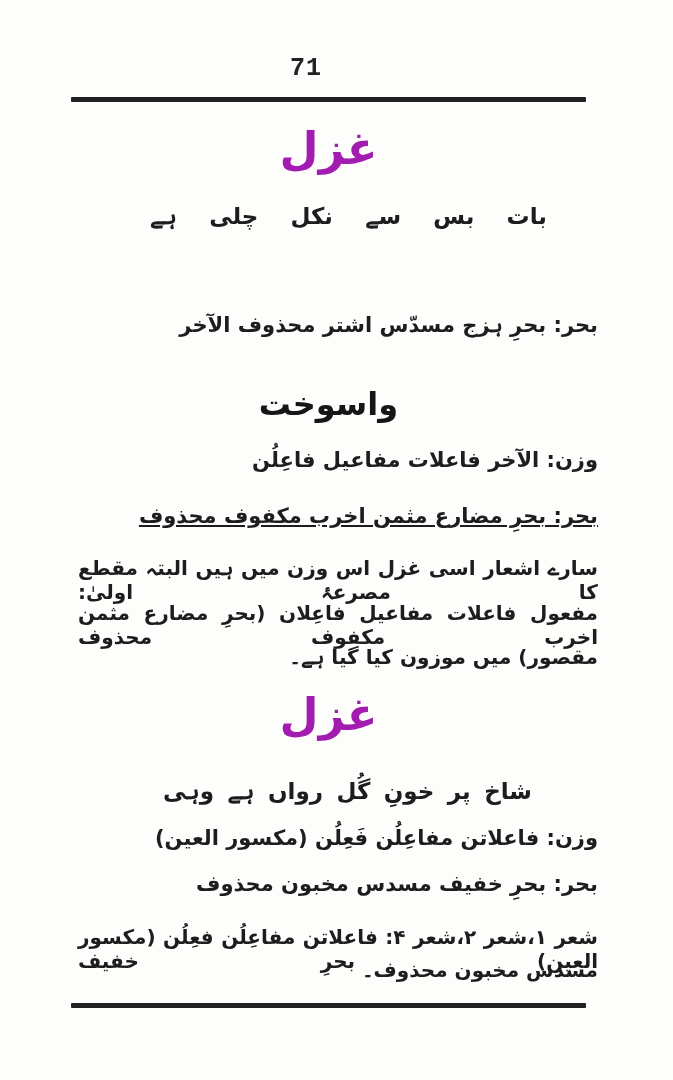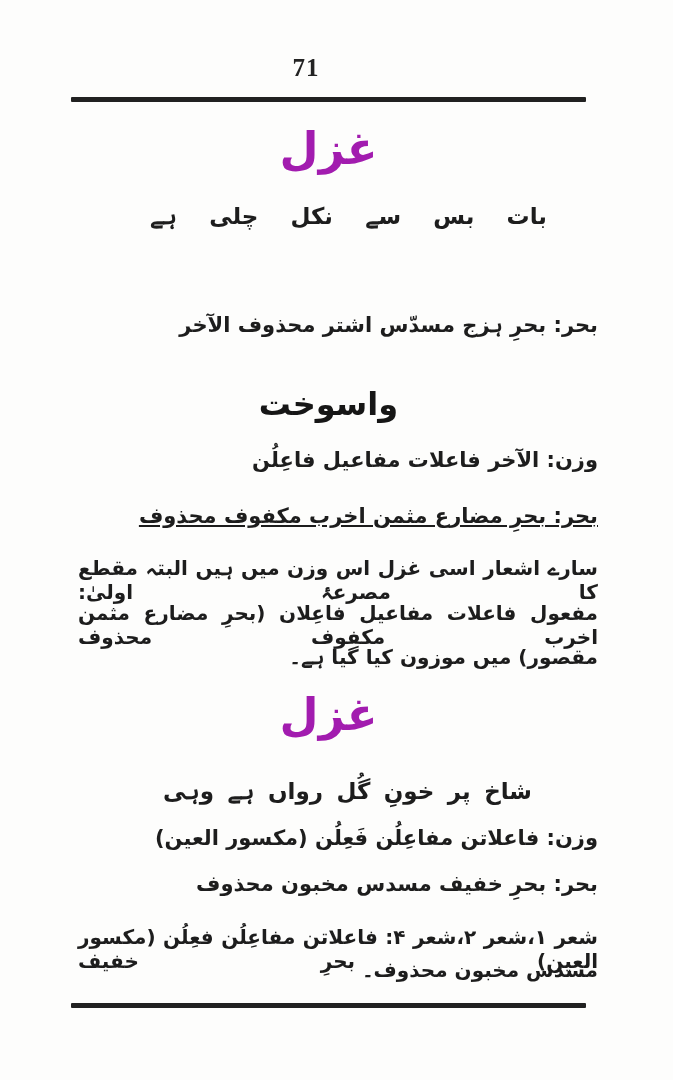--- a/index.html
+++ b/index.html
@@ -5,21 +5,21 @@
   * { margin:0; padding:0; box-sizing:border-box; }
   html,body { width:673px; height:1080px; }
   body { font-family:"DejaVu Sans", sans-serif; background:#ffffff; }
   .page {
     position:relative; width:673px; height:1080px;
     background:#fdfdfc; color:#1b1b1b; overflow:hidden;
   }
   .pageno {
     position:absolute; top:54px; left:0; width:612px;
     text-align:center; font-size:25px; font-weight:600;
-    font-family:Liberation Serif, serif; color:#232323;
+    font-family:Liberation Mono, monospace; color:#232323;
     letter-spacing:1px;
   }
   .rule {
     position:absolute; left:71px; width:515px; height:5px;
     background:#212121; border-radius:1px;
   }
   .rule.top { top:97px; }
   .rule.bottom { top:1003px; }
   .urdu { direction:rtl; unicode-bidi:embed; }
   .h-ghazal {

